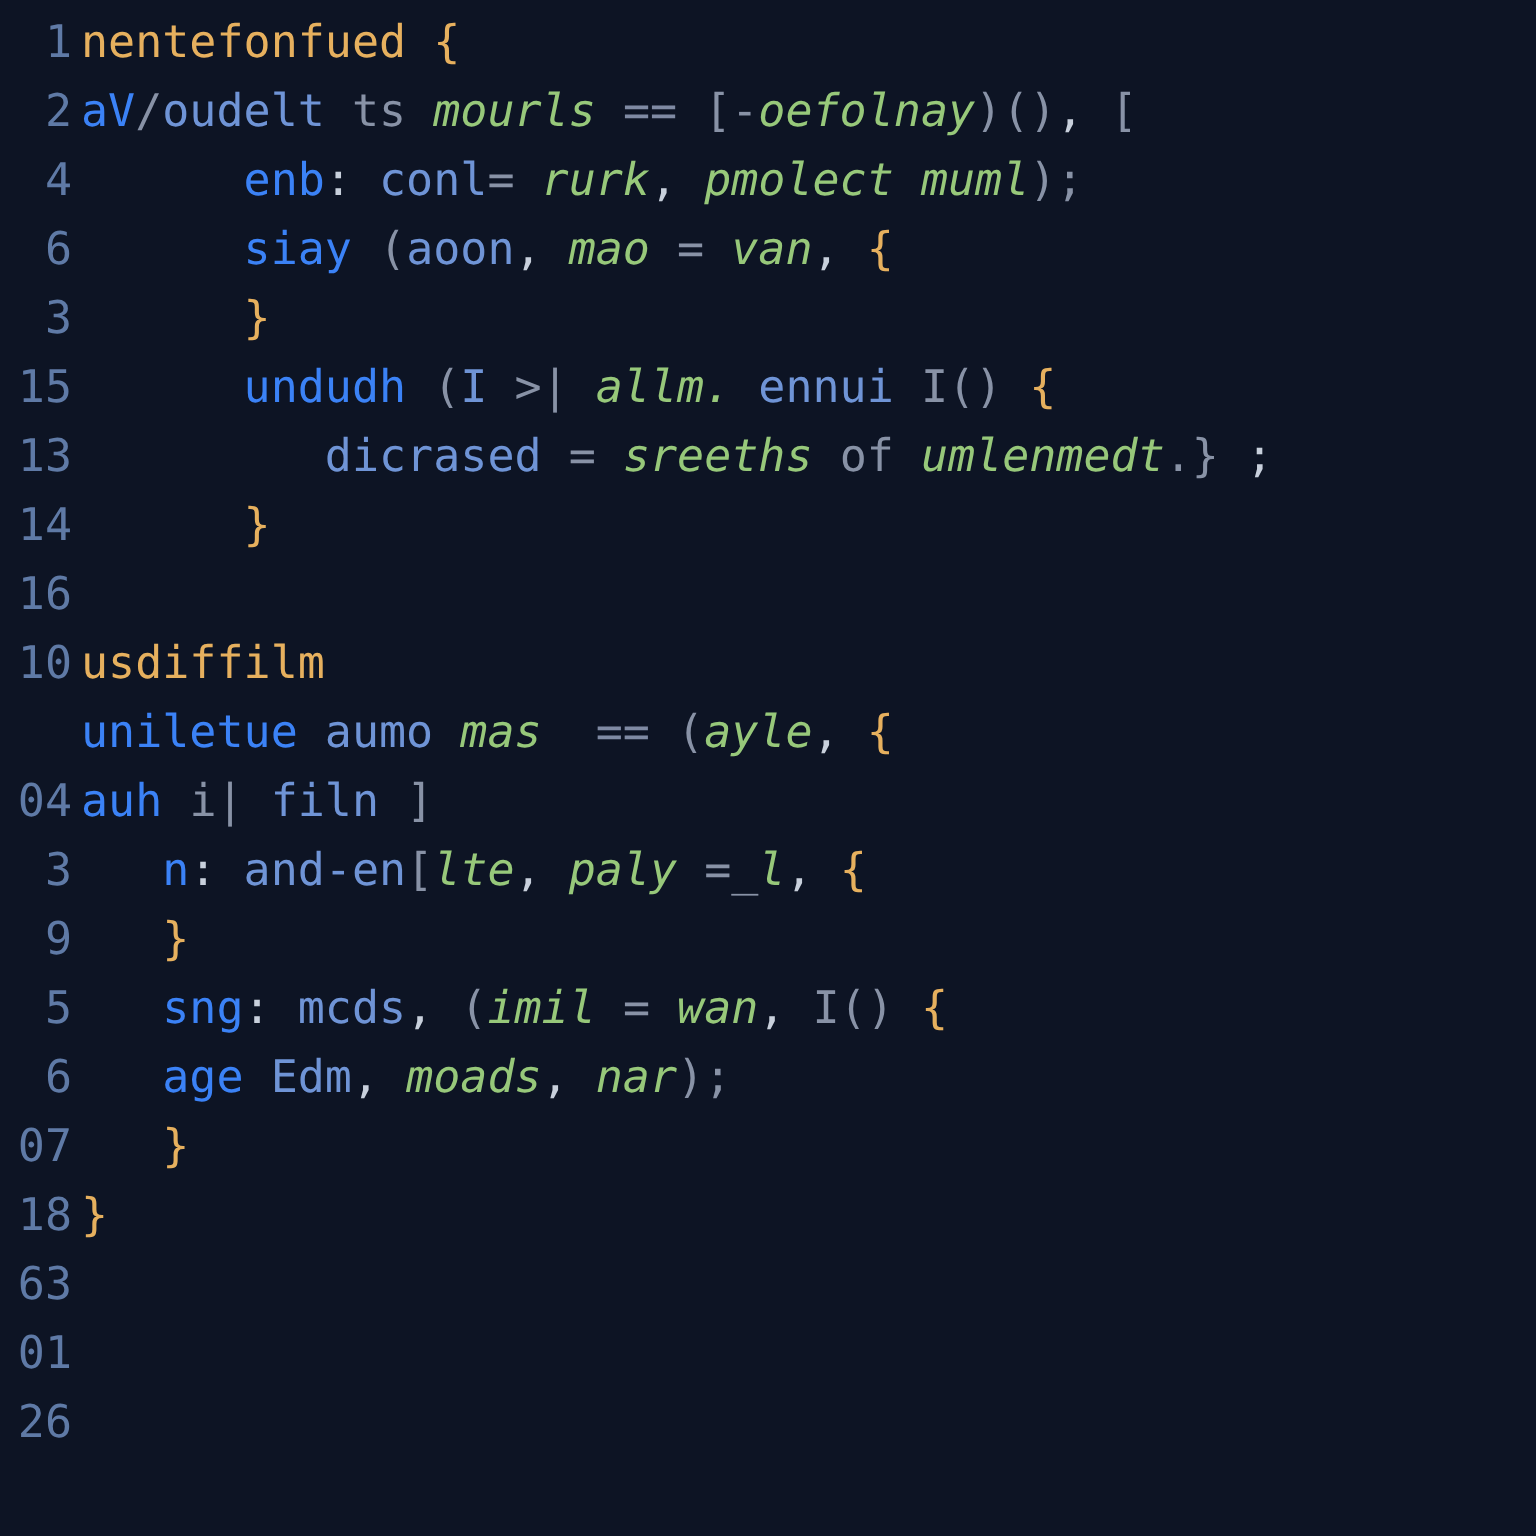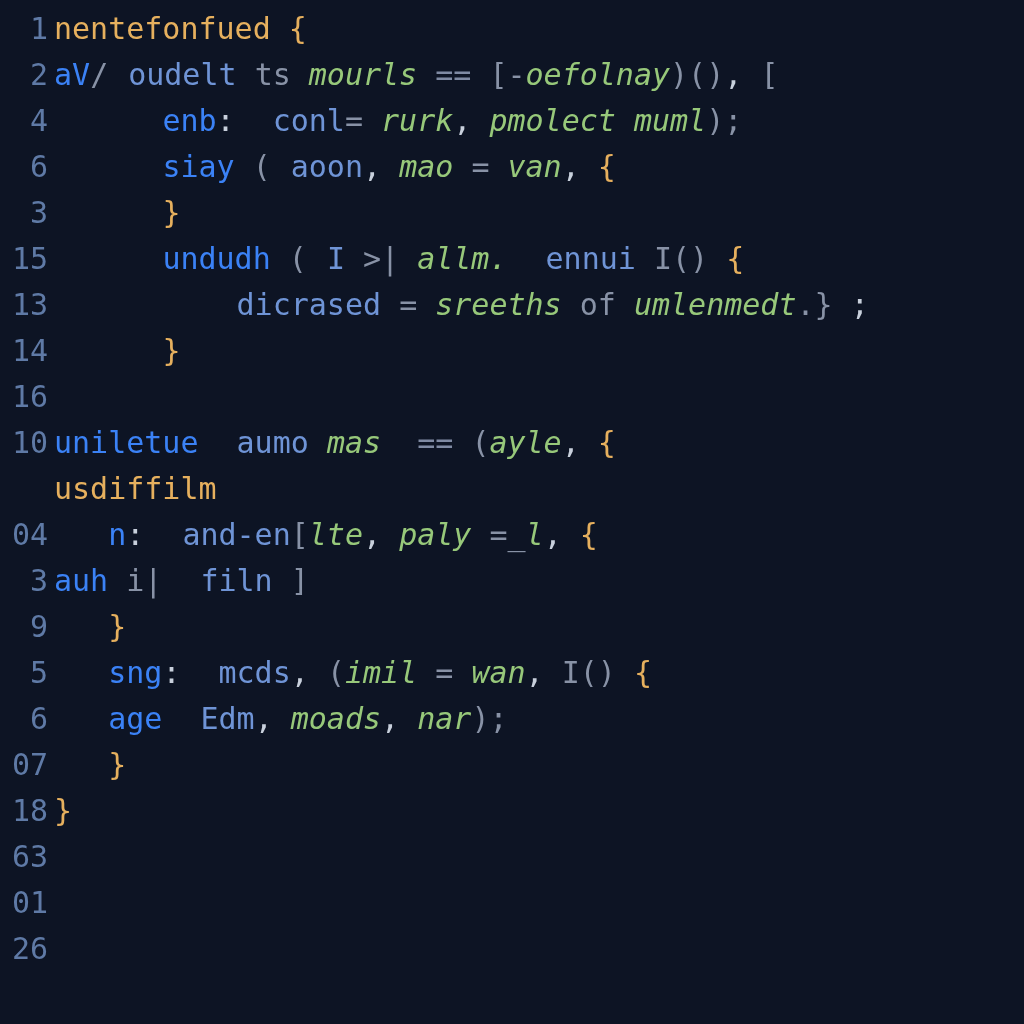--- a/index.html
+++ b/index.html
@@ -38,21 +38,21 @@
   .blank {
     height: 46px;
   }
   .ln {
     height: 46px;
     line-height: 46px;
   }
   
   .kw   { color: #e6b05e; } 
   .red  { color: #3b82f6; }
-  .blu  { color: #6f94d6; margin-left: 20px; }
+  .blu  { color: #6f94d6; }
   .grn  { color: #97c87a; font-style: italic; }
   .gry  { color: #8892a6; }
   .pun  { color: #c8d0dc; }
   .brace{ color: #e6b05e; }
   .op   { color: #7f8aa3; }
 </style>
 </head>
 <body>
 
 <div class="editor">
@@ -82,23 +82,23 @@
   <div class="lines" id="lines">
       <div class="line"><span class="kw">nentefonfued</span><span class="pun"> </span><span class="brace">{</span></div>
       <div class="line"><span class="red">aV</span><span class="gry">/</span><span class="blu">oudelt</span><span class="pun"> </span><span class="gry">ts</span><span class="pun"> </span><span class="grn">mourls</span><span class="pun"> </span><span class="op">==</span><span class="pun"> </span><span class="gry">[-</span><span class="grn">oefolnay</span><span class="gry">)()</span><span class="pun">,</span><span class="pun"> </span><span class="gry">[</span></div>
       <div class="line"><span>      </span><span class="red">enb</span><span class="pun">: </span><span class="blu">conl</span><span class="gry">= </span><span class="grn">rurk</span><span class="pun">, </span><span class="grn">pmolect</span><span class="pun"> </span><span class="grn">muml</span><span class="gry">);</span></div>
       <div class="line"><span>      </span><span class="red">siay</span><span class="pun"> </span><span class="gry">(</span><span class="blu">aoon</span><span class="pun">, </span><span class="grn">mao</span><span class="pun"> </span><span class="gry">=</span><span class="pun"> </span><span class="grn">van</span><span class="pun">, </span><span class="brace">{</span></div>
       <div class="line"><span>      </span><span class="brace">}</span></div>
       <div class="line"><span>      </span><span class="red">undudh</span><span class="pun"> </span><span class="gry">(</span><span class="blu">I</span><span class="pun"> </span><span class="gry">&gt;|</span><span class="pun"> </span><span class="grn">allm.</span><span class="pun"> </span><span class="blu">ennui</span><span class="pun"> </span><span class="gry">I</span><span class="gry">()</span><span class="pun"> </span><span class="brace">{</span></div>
       <div class="line"><span>         </span><span class="blu">dicrased</span><span class="pun"> </span><span class="gry">=</span><span class="pun"> </span><span class="grn">sreeths</span><span class="pun"> </span><span class="gry">of</span><span class="pun"> </span><span class="grn">umlenmedt</span><span class="gry">.}</span><span class="pun"> ;</span></div>
       <div class="line"><span>      </span><span class="brace">}</span></div>
       <div class="blank"></div>
+      <div class="line"><span class="kw">usdiffilm</span></div>
       <div class="line"><span class="red">uniletue</span><span class="pun"> </span><span class="blu">aumo</span><span class="pun"> </span><span class="grn">mas</span><span class="pun">  </span><span class="op">==</span><span class="pun"> </span><span class="gry">(</span><span class="grn">ayle</span><span class="pun">, </span><span class="brace">{</span></div>
-      <div class="line"><span class="kw">usdiffilm</span></div>
+      <div class="line"><span class="red">auh</span><span class="pun"> </span><span class="gry">i|</span><span class="pun"> </span><span class="blu">filn</span><span class="pun"> </span><span class="gry">]</span></div>
       <div class="line"><span>   </span><span class="red">n</span><span class="pun">: </span><span class="blu">and-en</span><span class="gry">[</span><span class="grn">lte</span><span class="pun">, </span><span class="grn">paly</span><span class="pun"> </span><span class="gry">=_</span><span class="grn">l</span><span class="pun">, </span><span class="brace">{</span></div>
-      <div class="line"><span class="red">auh</span><span class="pun"> </span><span class="gry">i|</span><span class="pun"> </span><span class="blu">filn</span><span class="pun"> </span><span class="gry">]</span></div>
       <div class="line"><span>   </span><span class="brace">}</span></div>
       <div class="line"><span>   </span><span class="red">sng</span><span class="pun">: </span><span class="blu">mcds</span><span class="pun">, </span><span class="gry">(</span><span class="grn">imil</span><span class="pun"> </span><span class="gry">=</span><span class="pun"> </span><span class="grn">wan</span><span class="pun">, </span><span class="gry">I()</span><span class="pun"> </span><span class="brace">{</span></div>
       <div class="line"><span>   </span><span class="red">age</span><span class="pun"> </span><span class="blu">Edm</span><span class="pun">, </span><span class="grn">moads</span><span class="pun">, </span><span class="grn">nar</span><span class="gry">);</span></div>
       <div class="line"><span>   </span><span class="brace">}</span></div>
       <div class="line"><span class="brace">}</span></div>
     </div>
 </div>
 
 </body></html>

